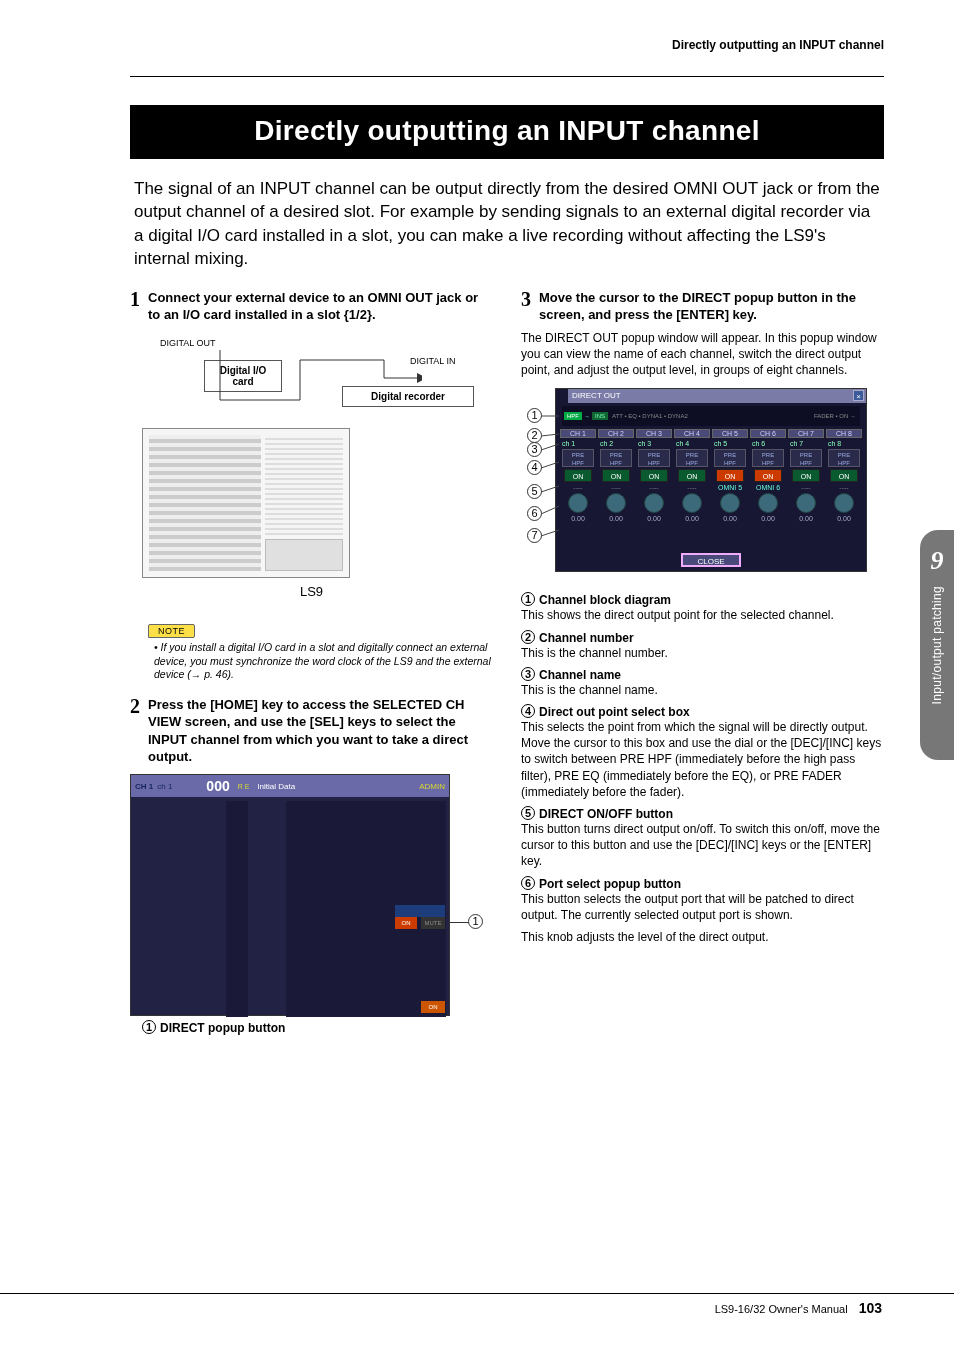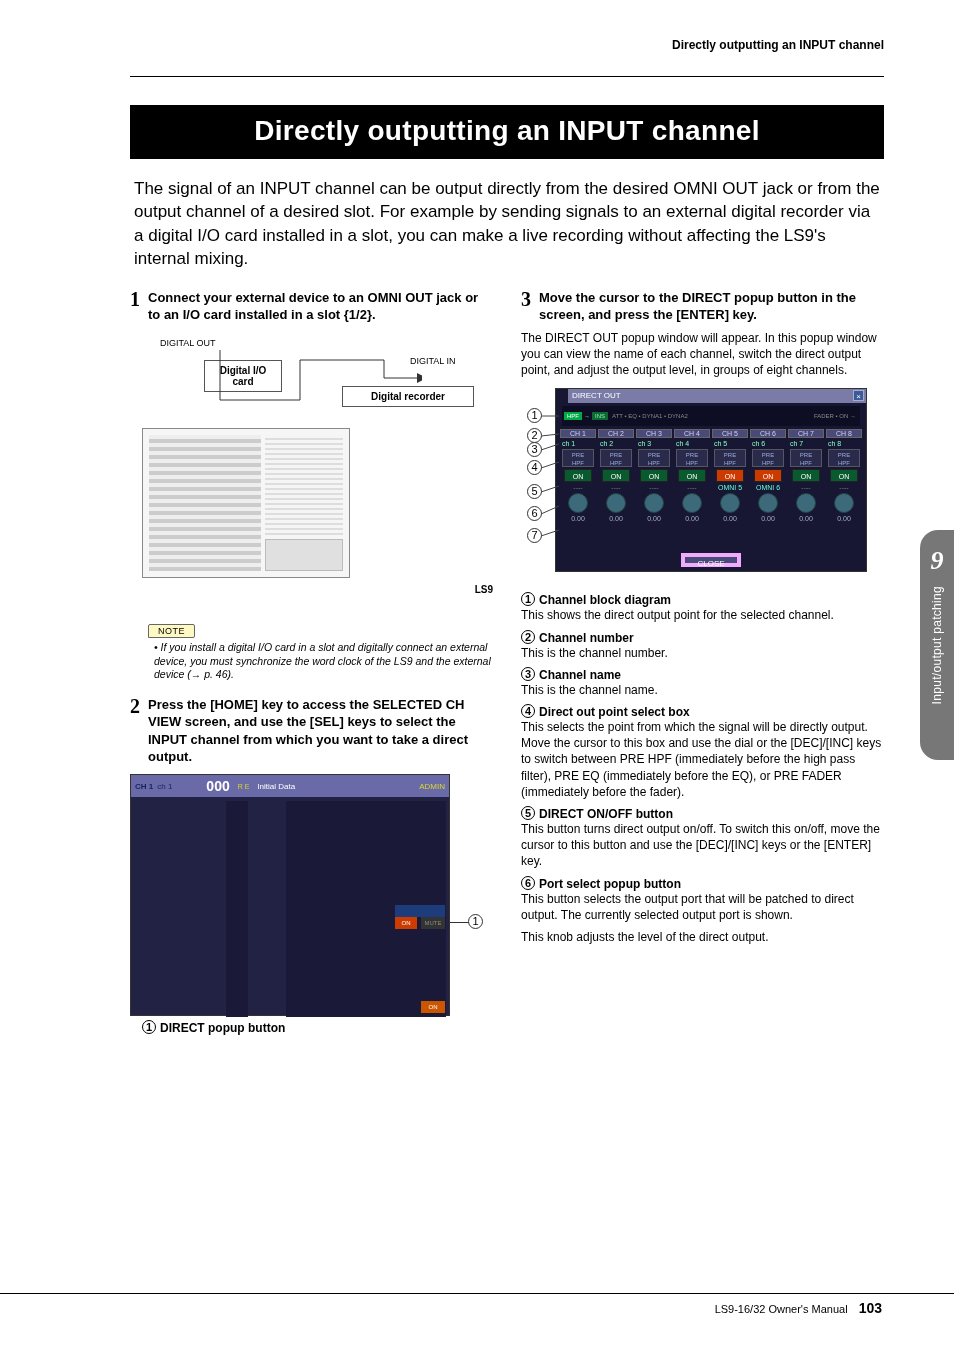--- a/index.html
+++ b/index.html
@@ -12,23 +12,23 @@
   .cols { display: flex; gap: 28px; }
   .col { flex: 1; min-width: 0; }
   .step { display: flex; gap: 8px; margin-bottom: 6px; }
   .step-num { font-family: 'Times New Roman', serif; font-size: 20px; font-weight: bold; color: #000; line-height: 1; }
   .step-txt { font-size: 13px; font-weight: bold; line-height: 1.35; }
   .body-txt { font-size: 12px; line-height: 1.35; margin-left: 0; }
   .diagram-block { position: relative; height: 280px; margin: 10px 0 6px 0; font-size: 9px; }
   .diag-label { position:absolute; font-size:9px; }
   .diag-box { position:absolute; border:1px solid #555; background:#fff; font-size:10px; font-weight:bold; text-align:center; padding:4px 6px; }
   .diag-outline { position:absolute; border:1px solid #888; background:#f6f6f6; }
-  .diag-caption { position:absolute; font-size:10px; font-weight:bold; width:100%; text-align:right; }
+  .diag-caption { position:absolute; font-size:13px; font-weight:normal; width:100%; text-align:center; }
   .note-block { margin: 6px 0 14px 18px; }
-  .note-tag { display:inline-block; border:1px solid #666; background:#fef9c3; font-size:9px; padding:1px 9px 1px 9px; border-radius:2px 2px 2px 0; margin-bottom:3px; letter-spacing:0.5px; }
+  .note-tag { display:inline-block; border:1px solid #666; background:#fde047; font-size:9px; padding:1px 9px 1px 9px; border-radius:2px 2px 2px 0; margin-bottom:3px; letter-spacing:0.5px; }
   .note-txt { font-size:10.5px; font-style: italic; line-height:1.3; padding-left:6px; }
   .screenshot1 { width: 320px; height: 242px; background:#1a1a40; border:1px solid #333; margin-top:8px; position:relative; }
   .ss-top { position:absolute; top:0; left:0; right:0; height:22px; background: #6a6aa8; }
   .ss-body { position:absolute; top:22px; left:0; right:0; bottom:0; background:#222244; }
   .ss-callout-line { position:absolute; border-top:1px solid #333; }
   .ss-callout-num { position:absolute; font-size:11px; width:15px; height:15px; border:1px solid #333; border-radius:50%; text-align:center; line-height:13px; background:#fff; }
   .fig-caption { font-size:12px; font-weight:bold; margin-top:6px; }
   .fig-num { font-size:11px; display:inline-block; width:14px; height:14px; border:1px solid #000; border-radius:50%; text-align:center; line-height:12px; margin-right:4px; vertical-align:1px; }
   .popup-block { position:relative; margin:10px 0 14px 0; height:190px; }
   .popup-img { position:absolute; left:34px; top:0; width:312px; height:184px; border:1px solid #333; background:#171733; }
@@ -213,21 +213,21 @@
               <div style="flex: 1 1 0%; display: flex; flex-direction: column; gap: 2px; align-items: center;">
                 <div style="width:100%; background:#4a4a78; color:#d0d0ff; font-size:7px; text-align:center; border:1px solid #666;">CH 8</div>
                 <div style="width:100%; color:#8fb; font-size:7px; text-align:left; padding-left:2px;">ch 8</div>
                 <div style="width:90%; height:18px; background:#2a2a4a; border:1px solid #556; color:#9ad; font-size:6px; text-align:center; line-height:8px; padding-top:1px;">PRE<br>HPF</div>
                 <div style="width:80%; height:13px; background:#0a5a30; color:#fff; font-size:7px; text-align:center; line-height:13px; border:1px solid #222;">ON</div>
                 <div style="width:100%; color:#7a7a90; font-size:7px; text-align:center;">----</div>
                 <div style="width:20px; height:20px; border-radius:50%; background:#3d6a7a; border:1px solid #244;"></div>
                 <div style="color:#aac; font-size:7px;">0.00</div>
               </div>
             </div>
-          <div style="position:absolute; bottom:4px; left:50%; transform:translateX(-50%); width:60px; height:14px; background:#4a4a7a; color:#fff; font-size:8px; text-align:center; line-height:14px; border:4px solid #f0abfc;">CLOSE</div>
+          <div style="position:absolute; bottom:4px; left:50%; transform:translateX(-50%); width:60px; height:14px; background:#4a4a7a; color:#fff; font-size:8px; text-align:center; line-height:14px; border:2px solid #f0abfc;">CLOSE</div>
         </div>
 
         <div class="popup-callout" style="left:6px; top:20px;">1</div>
         <div class="popup-callout" style="left:6px; top:40px;">2</div>
         <div class="popup-callout" style="left:6px; top:54px;">3</div>
         <div class="popup-callout" style="left:6px; top:72px;">4</div>
         <div class="popup-callout" style="left:6px; top:96px;">5</div>
         <div class="popup-callout" style="left:6px; top:118px;">6</div>
         <div class="popup-callout" style="left:6px; top:140px;">7</div>
         <svg style="position:absolute; left:20px; top:0; width:18px; height:184px;">

